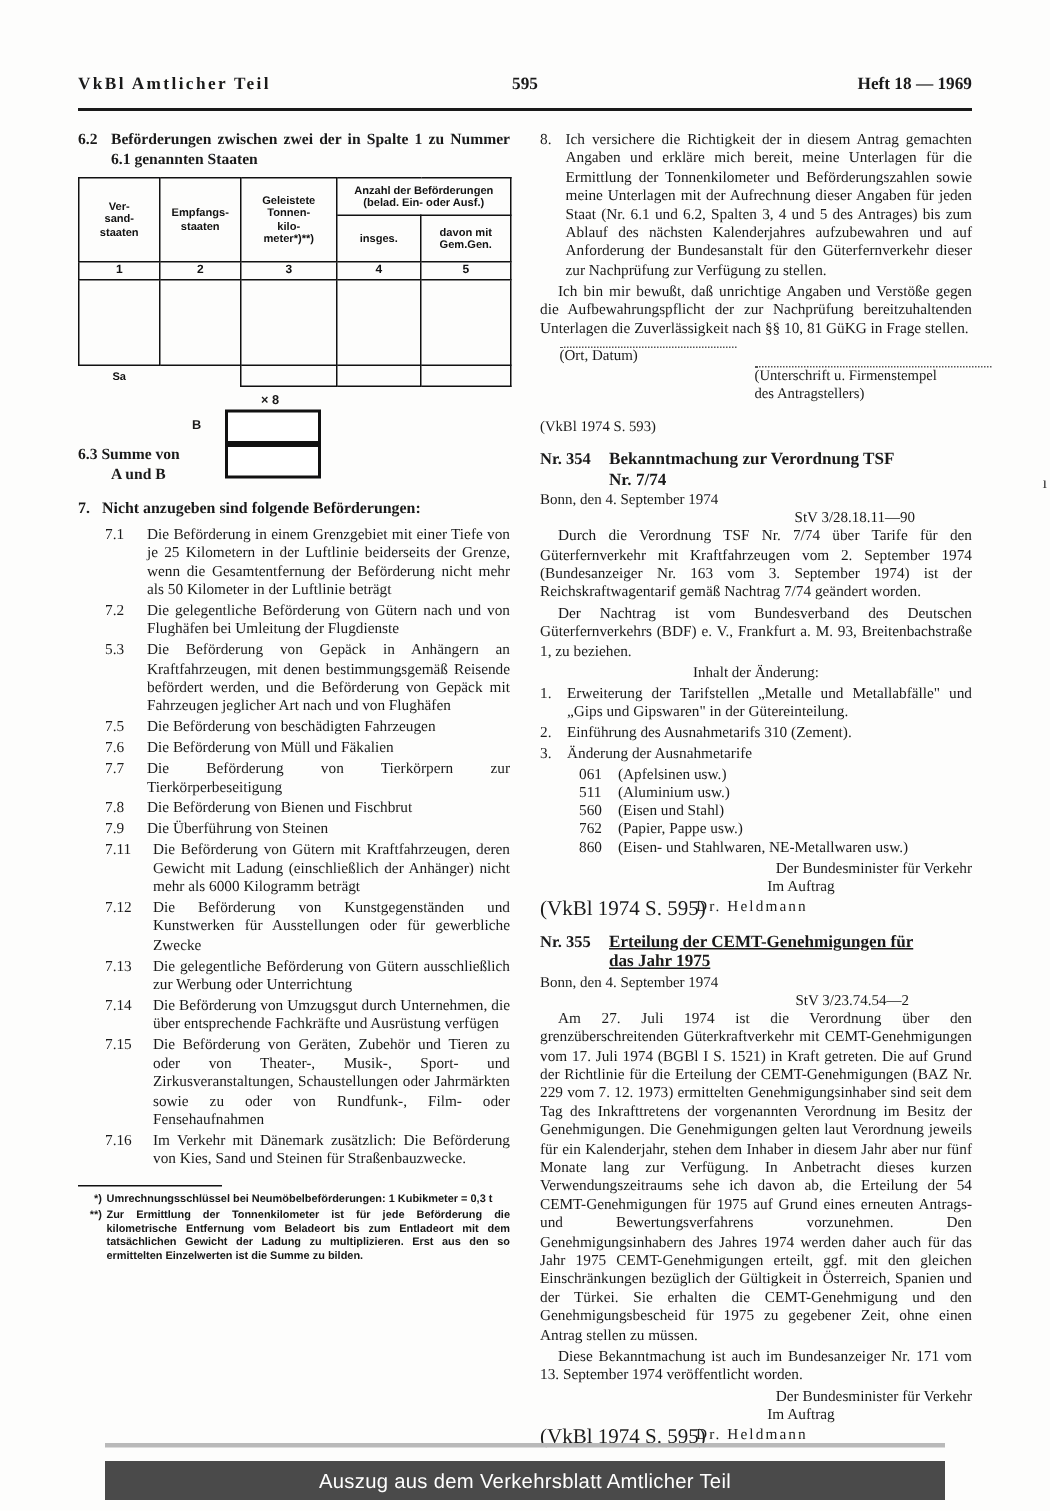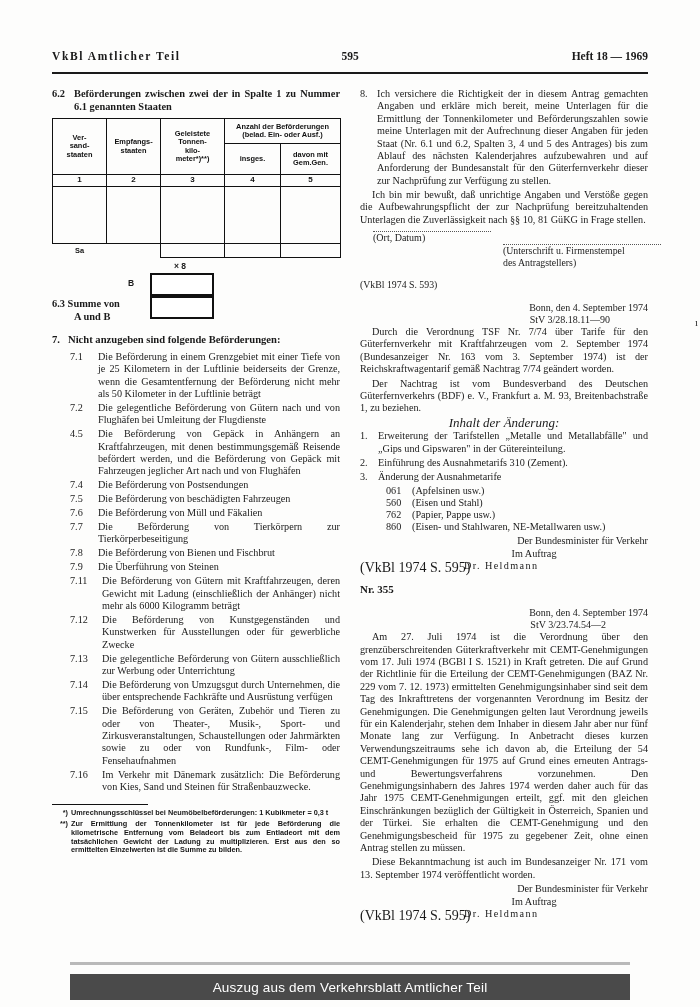--- a/index.html
+++ b/index.html
@@ -310,44 +310,42 @@
     flex: 1 1 auto;
     font-size: 11.4px;
     line-height: 13.6px;
     font-weight: bold;
     text-align: justify;
   }
   .ann .ti.underline { text-decoration: underline; }
   .ann .ti .l2 { display: block; text-align: left; }
 
   .placedate {
-    text-align: right;
     font-size: 10px;
     line-height: 12px;
-    margin-top: 12px;
+    margin-top: 1px;
   }
   .az {
     text-align: right;
     font-size: 10px;
     line-height: 12px;
     padding-right: 38px;
   }
   .az2 {
     text-align: right;
     font-size: 10px;
     line-height: 12px;
     padding-right: 42px;
   }
 
   .centerline {
     text-align: center;
-    font-size: 13px;
+    font-size: 10px;
     line-height: 12.6px;
     margin: 2px 0 1px 0;
-    font-style: italic;
   }
 
   .numlist .item .num { width: 14px; }
   .codelist {
     padding-left: 26px;
     font-size: 10.2px;
     line-height: 12.2px;
   }
   .codelist .row { white-space: nowrap; }
   .codelist .code { display: inline-block; width: 26px; }
@@ -523,26 +521,22 @@
     <div class="list7">
       <div class="item item-7">
         <div class="num">7.1</div>
         <div class="txt">Die Beförderung in einem Grenzgebiet mit einer Tiefe von je 25 Kilometern in der Luftlinie beiderseits der Grenze, wenn die Gesamtentfernung der Beförderung nicht mehr als 50 Kilometer in der Luftlinie beträgt</div>
       </div>
       <div class="item item-7">
         <div class="num">7.2</div>
         <div class="txt">Die gelegentliche Beförderung von Gütern nach und von Flughäfen bei Umleitung der Flugdienste</div>
       </div>
       <div class="item item-7">
-        <div class="num">4.5</div>
+        <div class="num">5.3</div>
         <div class="txt">Die Beförderung von Gepäck in Anhängern an Kraftfahrzeugen, mit denen bestimmungsgemäß Reisende befördert werden, und die Beförderung von Gepäck mit Fahrzeugen jeglicher Art nach und von Flughäfen</div>
-      </div>
-      <div class="item item-7">
-        <div class="num">7.4</div>
-        <div class="txt last-left">Die Beförderung von Postsendungen</div>
       </div>
       <div class="item item-7">
         <div class="num">7.5</div>
         <div class="txt last-left">Die Beförderung von beschädigten Fahrzeugen</div>
       </div>
       <div class="item item-7">
         <div class="num">7.6</div>
         <div class="txt last-left">Die Beförderung von Müll und Fäkalien</div>
       </div>
       <div class="item item-7">
@@ -608,20 +602,27 @@
       <div class="ortlabel">(Ort, Datum)</div>
       <div class="sigline dotline"></div>
       <div class="siglabel">
         <span>(Unterschrift u. Firmenstempel</span><br>
         <span>des Antragstellers)</span>
       </div>
     </div>
 
     <div class="srcref">(VkBl 1974 S. 593)</div>
 
+    <div class="ann">
+      <div class="nr">Nr. 354</div>
+      <div class="ti">
+        <span>Bekanntmachung zur Verordnung TSF</span>
+        <span class="l2">Nr. 7/74</span>
+      </div>
+    </div>
     <div class="placedate">Bonn, den 4. September 1974</div>
     <div class="az">StV 3/28.18.11—90</div>
     <div class="blk lead">Durch die Verordnung TSF Nr. 7/74 über Tarife für den Güterfernverkehr mit Kraftfahrzeugen vom 2. September 1974 (Bundesanzeiger Nr. 163 vom 3. September 1974) ist der Reichskraftwagentarif gemäß Nachtrag 7/74 geändert worden.</div>
     <div class="blk lead">Der Nachtrag ist vom Bundesverband des Deutschen Güterfernverkehrs (BDF) e. V., Frankfurt a. M. 93, Breitenbachstraße 1, zu beziehen.</div>
     <div class="centerline">Inhalt der Änderung:</div>
 
     <div class="numlist">
       <div class="item">
         <div class="num">1.</div>
         <div class="txt">Erweiterung der Tarifstellen „Metalle und Metallabfälle" und „Gips und Gipswaren" in der Gütereinteilung.</div>
@@ -634,20 +635,23 @@
         <div class="num">3.</div>
         <div class="txt last-left">Änderung der Ausnahmetarife</div>
       </div>
     </div>
 
     <div class="codelist">
       <div class="row">
         <span class="code">061</span><span>(Apfelsinen usw.)</span>
       </div>
       <div class="row">
+        <span class="code">511</span><span>(Aluminium usw.)</span>
+      </div>
+      <div class="row">
         <span class="code">560</span><span>(Eisen und Stahl)</span>
       </div>
       <div class="row">
         <span class="code">762</span><span>(Papier, Pappe usw.)</span>
       </div>
       <div class="row">
         <span class="code">860</span><span>(Eisen- und Stahlwaren, NE-Metallwaren usw.)</span>
       </div>
     </div>
 
@@ -655,20 +659,24 @@
       <div>Der Bundesminister für Verkehr</div>
       <div class="auftrag">Im Auftrag</div>
     </div>
     <div class="srcrow">
       <div class="left">(VkBl 1974 S. 595)</div>
       <div class="right">Dr. Heldmann</div>
     </div>
 
     <div class="ann">
       <div class="nr">Nr. 355</div>
+      <div class="ti underline">
+        <span>Erteilung der CEMT-Genehmigungen für</span>
+        <span class="l2">das Jahr 1975</span>
+      </div>
     </div>
     <div class="placedate">Bonn, den 4. September 1974</div>
     <div class="az2">StV 3/23.74.54—2</div>
     <div class="blk lead">Am 27. Juli 1974 ist die Verordnung über den grenzüberschreitenden Güterkraftverkehr mit CEMT-Genehmigungen vom 17. Juli 1974 (BGBl I S. 1521) in Kraft getreten. Die auf Grund der Richtlinie für die Erteilung der CEMT-Genehmigungen (BAZ Nr. 229 vom 7. 12. 1973) ermittelten Genehmigungsinhaber sind seit dem Tag des Inkrafttretens der vorgenannten Verordnung im Besitz der Genehmigungen. Die Genehmigungen gelten laut Verordnung jeweils für ein Kalenderjahr, stehen dem Inhaber in diesem Jahr aber nur fünf Monate lang zur Verfügung. In Anbetracht dieses kurzen Verwendungszeitraums sehe ich davon ab, die Erteilung der 54 CEMT-Genehmigungen für 1975 auf Grund eines erneuten Antrags- und Bewertungsverfahrens vorzunehmen. Den Genehmigungsinhabern des Jahres 1974 werden daher auch für das Jahr 1975 CEMT-Genehmigungen erteilt, ggf. mit den gleichen Einschränkungen bezüglich der Gültigkeit in Österreich, Spanien und der Türkei. Sie erhalten die CEMT-Genehmigung und den Genehmigungsbescheid für 1975 zu gegebener Zeit, ohne einen Antrag stellen zu müssen.</div>
     <div class="blk lead">Diese Bekanntmachung ist auch im Bundesanzeiger Nr. 171 vom 13. September 1974 veröffentlicht worden.</div>
 
     <div class="sigblock">
       <div>Der Bundesminister für Verkehr</div>
       <div class="auftrag">Im Auftrag</div>
     </div>

